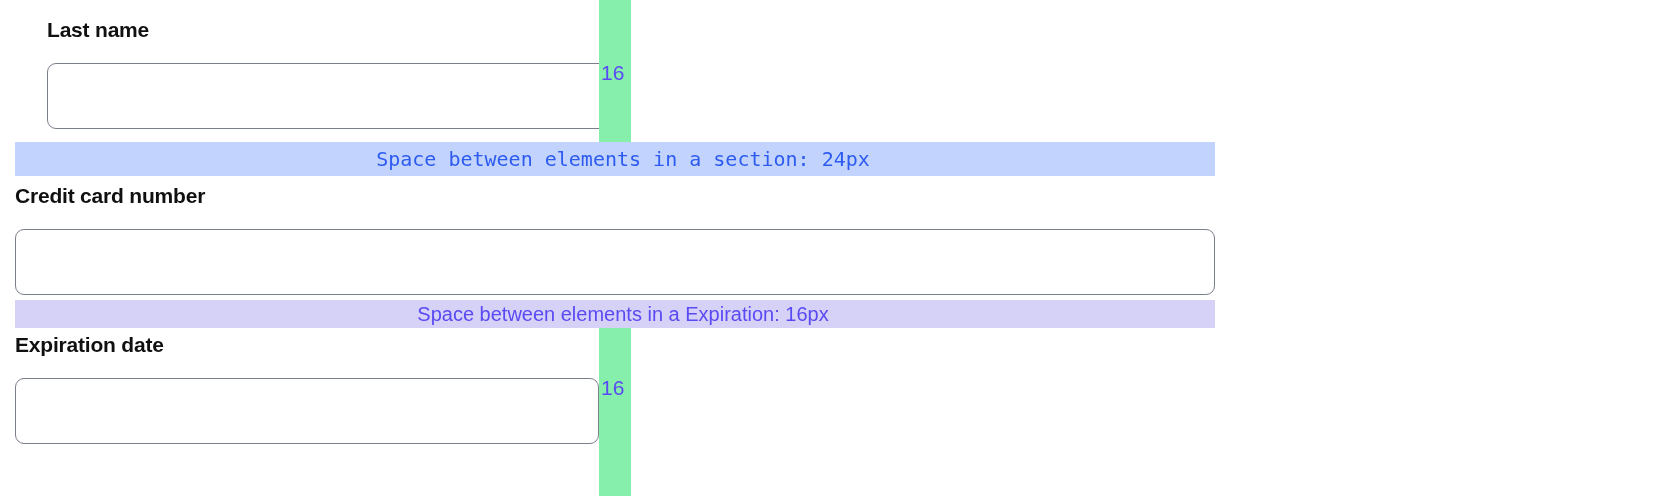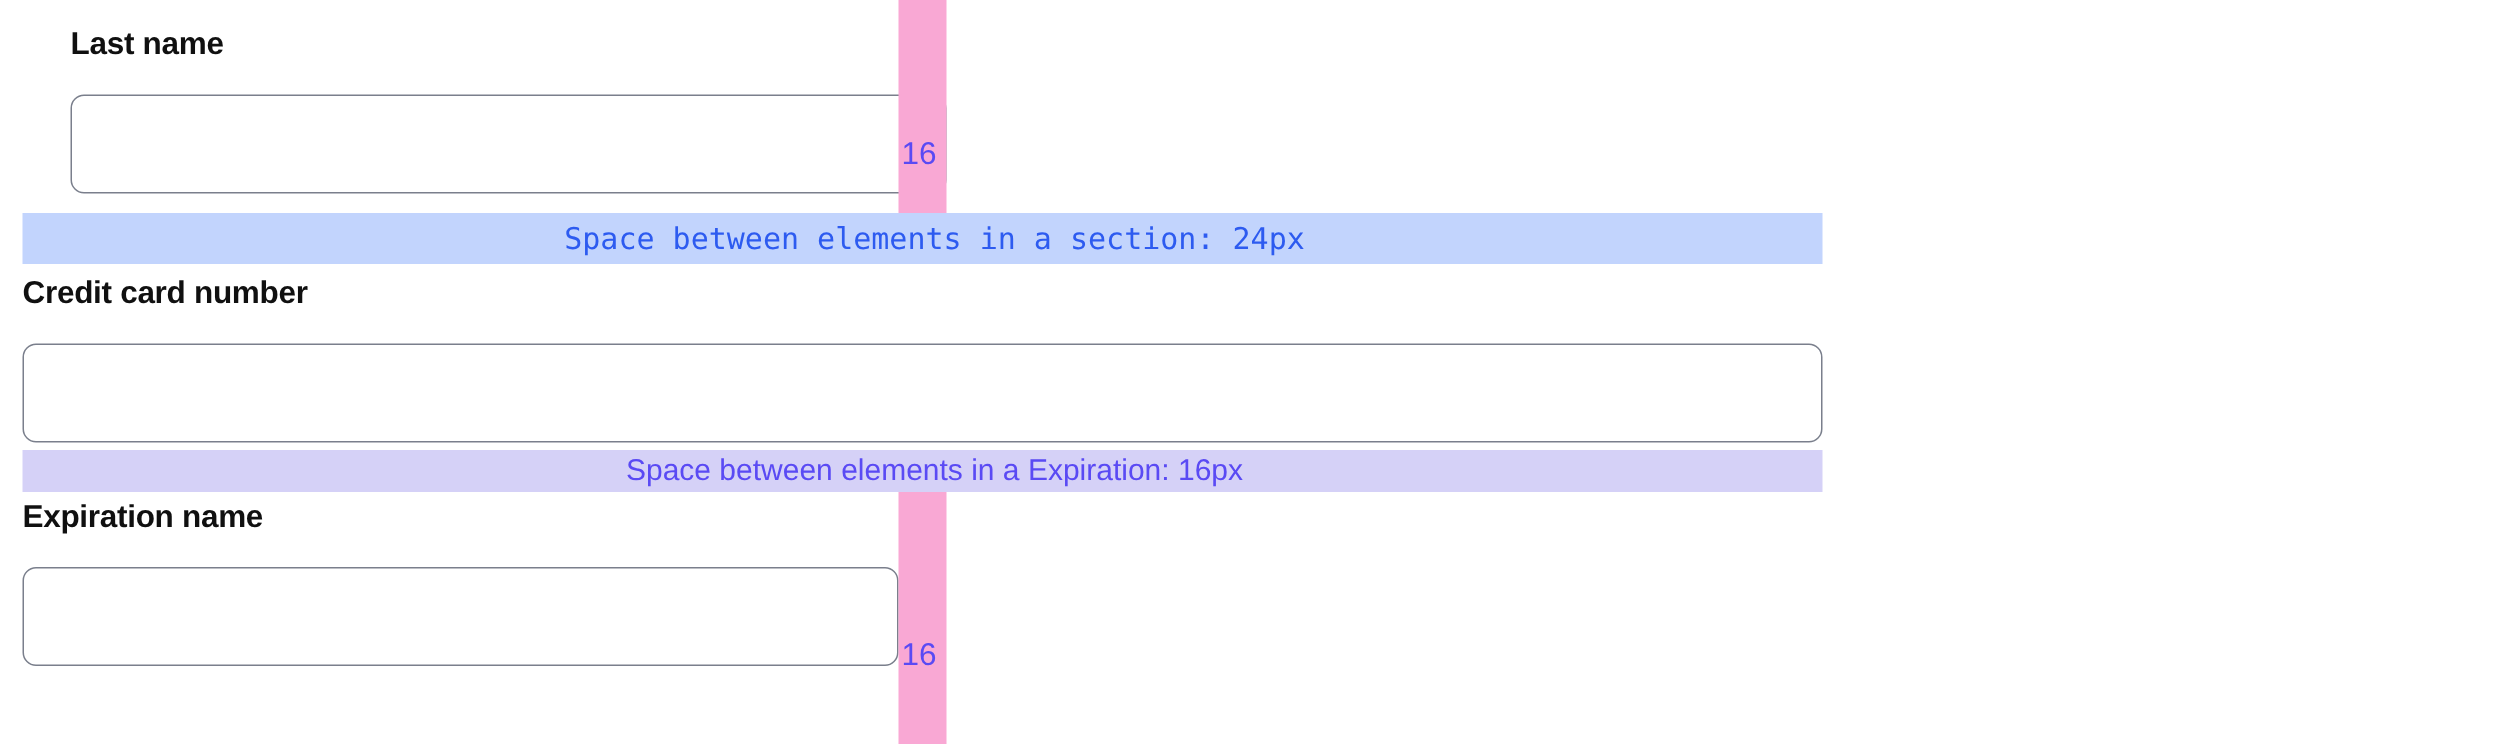--- a/index.html
+++ b/index.html
@@ -56,23 +56,23 @@
     padding: 0 14px;
     font-family: "Liberation Sans", sans-serif;
     font-size: 19px;
     color: #101010;
     outline: none;
   }
 
   
   .gap-col {
     position: absolute;
-    background: #f9a8d4;
+    background: #86efac;
     display: flex;
-    align-items: center;
+    align-items: flex-start;
     justify-content: flex-start;
   }
   .gap-col-value {
     font-size: 21px;
     color: #5a4af4;
     line-height: 1;
     font-family: "Liberation Sans", sans-serif;
     white-space: nowrap;
   }
 
@@ -133,21 +133,21 @@
       <input class="field-input" type="text" style="margin-top: 21px;" placeholder="">
     </div>
   </div>
 
   <div class="space-band fieldgroup" style="left:15px; top:300px; width:1200px; height:28px;">
     <span class="band-text">Space between elements in a Expiration: 16px</span>
   </div>
 
   <div class="field-row" style="left:15px; top:333px; width:1200px;">
     <div class="field" style="width:584px;">
-      <div class="field-label">Expiration name</div>
+      <div class="field-label">Expiration date</div>
       <input class="field-input" type="text" style="margin-top: 21px;" placeholder="">
     </div>
     <div style="width:32px;"></div>
   </div>
 
   <div class="gap-col" style="left:599px; top:328px; width:32px; height:168px;">
     <span class="gap-col-value" style="margin-left:2px; margin-top:49px;">16</span>
   </div>
 
 </div>

